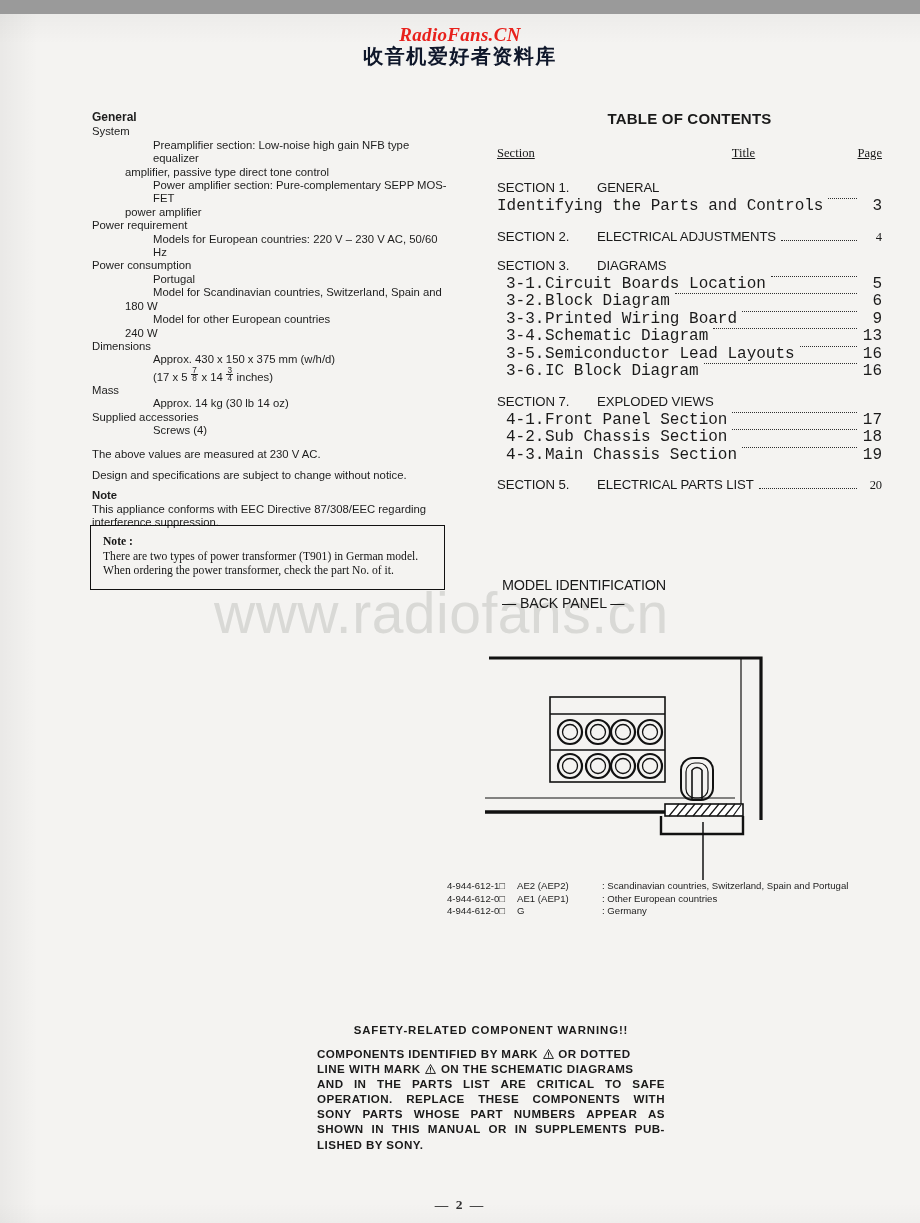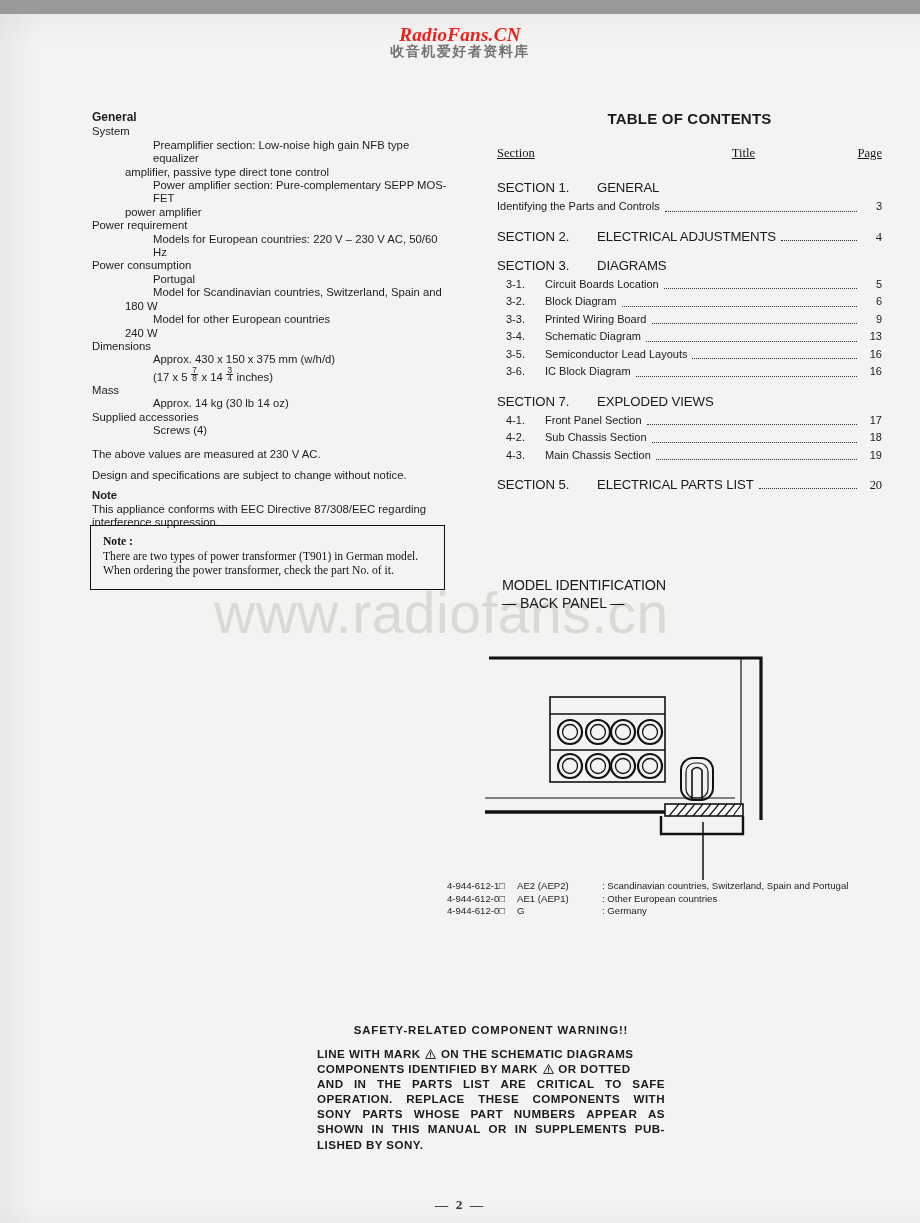--- a/index.html
+++ b/index.html
@@ -39,24 +39,24 @@
   }
   .wm-top .wm-en {
     font-family: "Liberation Serif", serif;
     font-weight: bold;
     font-style: italic;
     font-size: 19px;
     color: #e8211c;
     letter-spacing: 0.3px;
   }
   .wm-top .wm-cn {
-    font-family: Liberation Mono, monospace;
-    font-weight: bold;
-    font-size: 14px;
-    color: #737373;
+    font-family: Liberation Serif, serif;
+    font-weight: bold;
+    font-size: 20px;
+    color: #0f172a;
     letter-spacing: 1.5px;
   }
   .wm-big {
     position: absolute;
     left: 214px;
     top: 566px;
     font-family: "Liberation Sans", sans-serif;
     font-size: 57px;
     color: #d9d9d6;
     letter-spacing: 0.5px;
@@ -157,23 +157,23 @@
   }
   .sec-head .pg {
     width: 22px;
     text-align: right;
     font-family: "Liberation Serif", serif;
     font-size: 12.5px;
   }
 
   .toc-row {
     display: flex;
-    align-items: flex-end;
-    font-family: Liberation Sans, sans-serif;
-    font-size: 11px;
+    align-items: flex-start;
+    font-family: Liberation Mono, monospace;
+    font-size: 16px;
     line-height: 17.5px;
   }
   .toc-row .num { width: 48px; flex: none; padding-left: 9px; box-sizing: border-box; }
   .toc-row .nonum { width: 0px; flex: none; }
   .toc-row .ttl { white-space: nowrap; }
   .toc-row .lead {
     flex: 1;
     border-bottom: 1.3px dotted #2f2f2f;
     margin: 0 3px 4px 5px;
     min-width: 10px;
@@ -521,30 +521,30 @@
       <div class="ml-row">
         <span class="ml-code">4-944-612-0□</span>
         <span class="ml-name">G</span>
         <span class="ml-desc">: Germany</span>
       </div>
     </div>
 
   <div class="warn">
     <div class="w-title">SAFETY-RELATED COMPONENT WARNING!!</div>
     <div class="w-body" id="warn-body">
+        <div class="w-line">COMPONENTS IDENTIFIED BY MARK <svg class="tri" viewBox="0 0 12 11">
+            <path d="M6 0.6 L11.4 10.4 L0.6 10.4 Z" fill="none" stroke="#111" stroke-width="1"></path>
+            <path d="M6 3.6 L6 7.3" stroke="#111" stroke-width="1.1"></path>
+            <circle cx="6" cy="8.7" r="0.65" fill="#111"></circle>
+          </svg> OR DOTTED</div>
         <div class="w-line">LINE WITH MARK <svg class="tri" viewBox="0 0 12 11">
             <path d="M6 0.6 L11.4 10.4 L0.6 10.4 Z" fill="none" stroke="#111" stroke-width="1"></path>
             <path d="M6 3.6 L6 7.3" stroke="#111" stroke-width="1.1"></path>
             <circle cx="6" cy="8.7" r="0.65" fill="#111"></circle>
           </svg> ON THE SCHEMATIC DIAGRAMS</div>
-        <div class="w-line">COMPONENTS IDENTIFIED BY MARK <svg class="tri" viewBox="0 0 12 11">
-            <path d="M6 0.6 L11.4 10.4 L0.6 10.4 Z" fill="none" stroke="#111" stroke-width="1"></path>
-            <path d="M6 3.6 L6 7.3" stroke="#111" stroke-width="1.1"></path>
-            <circle cx="6" cy="8.7" r="0.65" fill="#111"></circle>
-          </svg> OR DOTTED</div>
         <div class="w-line just">
           <span>AND</span>
           <span>IN</span>
           <span>THE</span>
           <span>PARTS</span>
           <span>LIST</span>
           <span>ARE</span>
           <span>CRITICAL</span>
           <span>TO</span>
           <span>SAFE</span>

